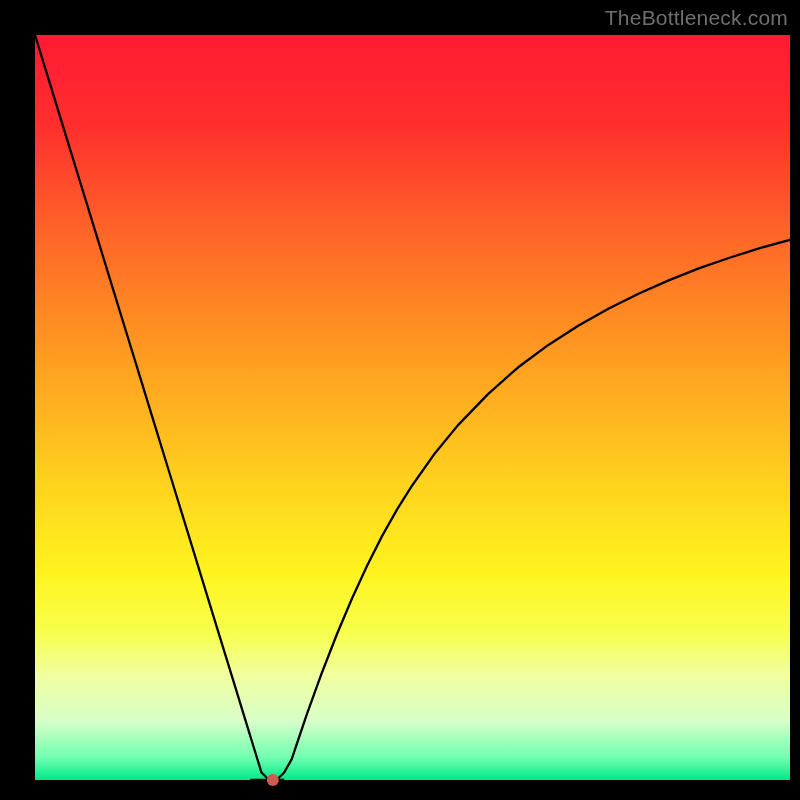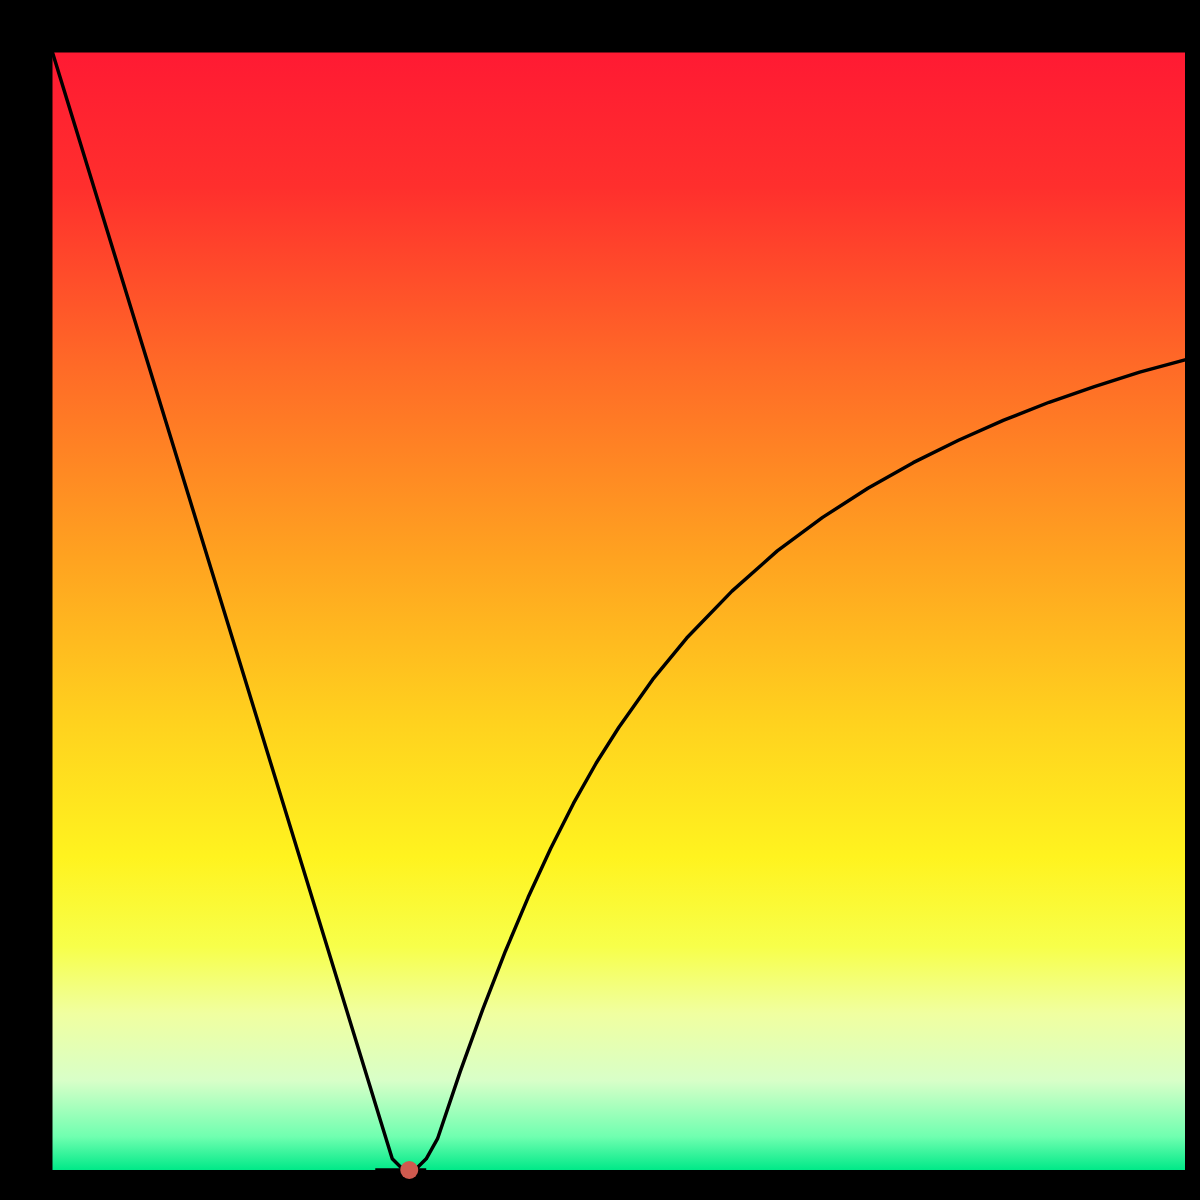--- a/index.html
+++ b/index.html
@@ -27,20 +27,21 @@
   }
   svg {
     position: absolute;
     top: 0;
     left: 0;
   }
 </style>
 </head>
 <body>
 <div class="container">
+  <div class="watermark">TheBottleneck.com</div>
   <svg id="chart-svg" width="800" height="800" viewBox="0 0 800 800">
       <rect x="0" y="0" width="800" height="800" fill="#000"></rect>
       <defs>
         <linearGradient id="bg-grad" x1="0" y1="0" x2="0" y2="1">
           <stop offset="0%" stop-color="#ff1a33"></stop>
           <stop offset="12%" stop-color="#ff2f2d"></stop>
           <stop offset="28.000000000000004%" stop-color="#ff6a27"></stop>
           <stop offset="45%" stop-color="#ffa220"></stop>
           <stop offset="60%" stop-color="#ffd21e"></stop>
           <stop offset="72%" stop-color="#fff31f"></stop>

